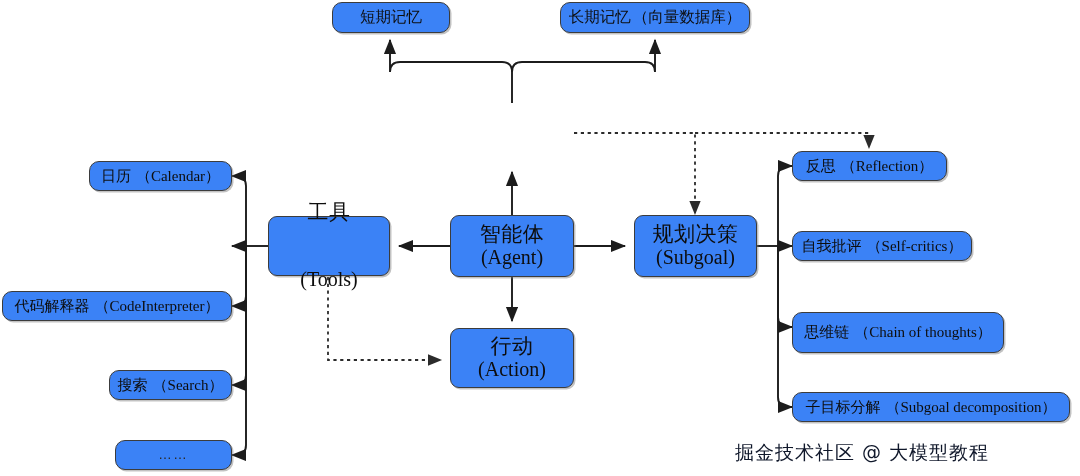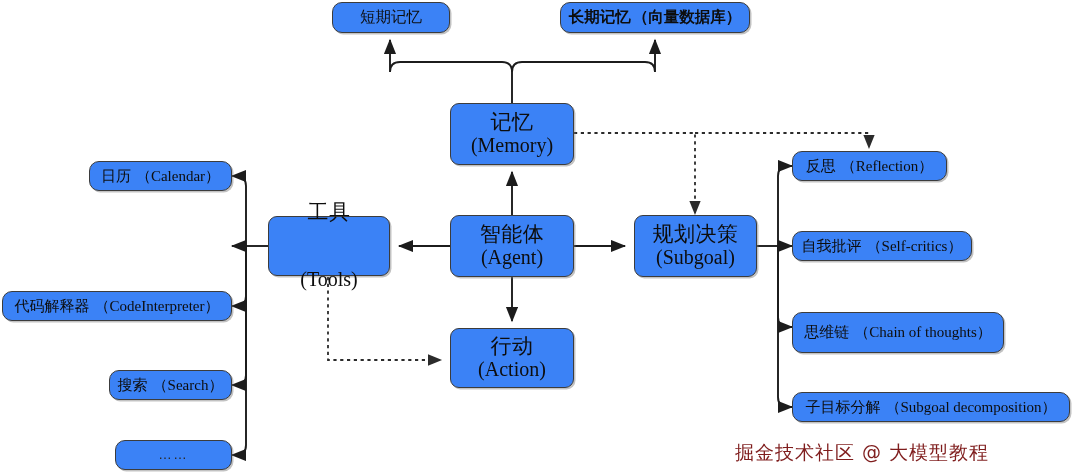--- a/index.html
+++ b/index.html
@@ -63,21 +63,21 @@
 
   .dots {
     font-size: 13px;
     letter-spacing: 2px;
     color: #2a2a2a;
     font-family: "DejaVu Sans", "Liberation Sans", sans-serif;
   }
 
   .watermark {
     position: absolute;
-    color: #7f1d1d;
+    color: #0f172a;
     font-size: 19px;
     font-family: "DejaVu Sans", "Liberation Sans", sans-serif;
     white-space: nowrap;
     letter-spacing: 1px;
   }
 </style>
 </head>
 <body>
 
 <div id="canvas">
@@ -124,29 +124,25 @@
       <path d="M574,133 L695,133 L695,214" marker-end="url(#ahd)"></path>
       <path d="M695,133 L869,133 L869,148" marker-end="url(#ahd)"></path>
       <path d="M328,277 L328,360 L441,360" marker-end="url(#ahd)"></path>
     </g>
   </svg>
 
   <div class="node leaf memtop" style="left:332px; top:2px; width:118px; height:31px;">
     <span class="cn">短期记忆</span>
   </div>
 
-  <div class="node leaf memtop" style="left:560px; top:2px; width:190px; height:31px;font-weight:bold;">
+  <div class="node leaf memtop" style="left:560px; top:2px; width:190px; height:31px;">
     <span class="cn">长期记忆</span>
     <span class="cn" style="margin-left:2px;">（向量数据库）</span>
   </div>
 
-  <div class="node core" style="left:450px; top:103px; width:124px; height:62px;">
-    <span class="cn">记忆</span>
-    <span class="en">(Memory)</span>
-  </div>
 
   <div class="node core" style="left:450px; top:215px; width:124px; height:62px;">
     <span class="cn">智能体</span>
     <span class="en">(Agent)</span>
   </div>
 
   <div class="node core" style="left:268px; top:216px; width:122px; height:60px;gap:44px;">
     <span class="cn">工具</span>
     <span class="en">(Tools)</span>
   </div>

